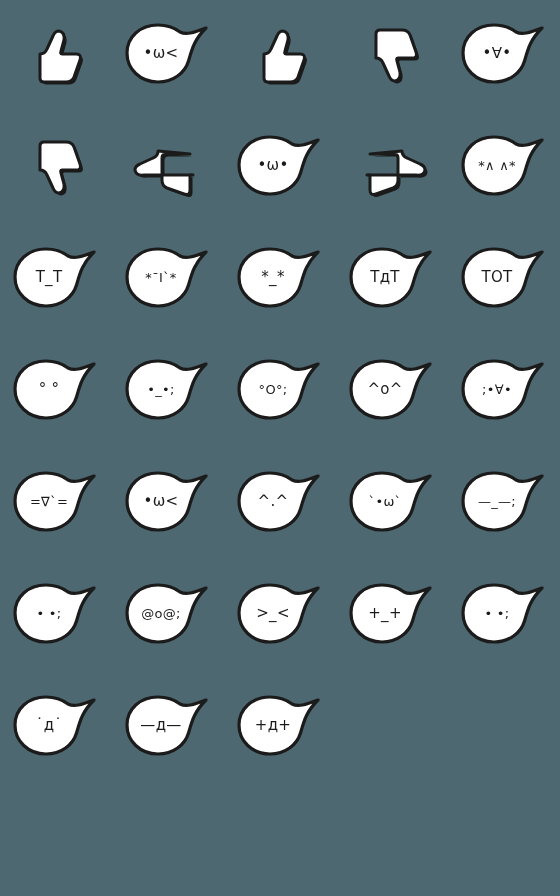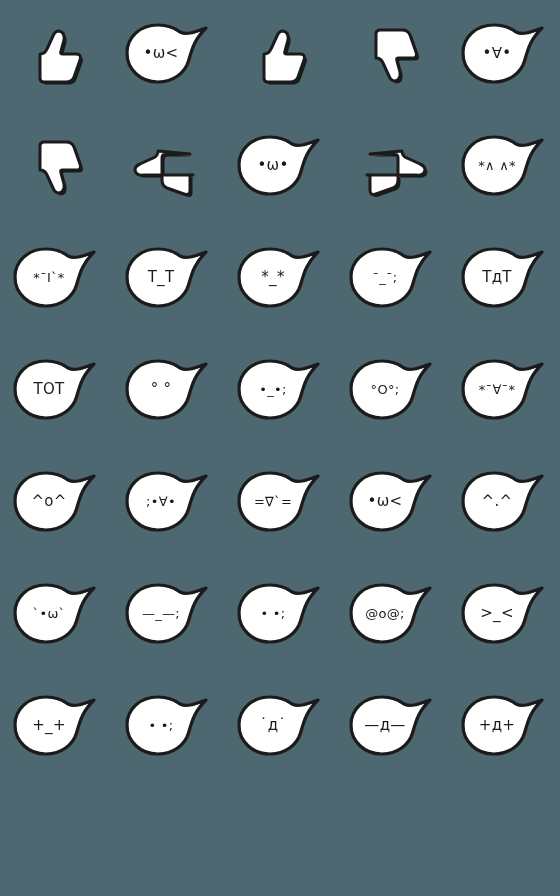--- a/index.html
+++ b/index.html
@@ -167,52 +167,44 @@
           <path d="M38 9 C20 9 7 21 7 37 C7 53 20 66 38 66 C53 66 65 57 68.5 45 C72 33 74 24 86 12 C73 17 66 19 60 16 C54 11.5 47 9 38 9 Z" fill="#ffffff" stroke="#1b1b1b" stroke-width="3.2" stroke-linejoin="round"></path>
         </svg>
         <div class="face-text sm">*∧ ∧*</div>
       </div>
     </div>
     <div class="cell">
       <div class="sticker">
         <svg viewBox="0 0 96 80">
           <path d="M38 9 C20 9 7 21 7 37 C7 53 20 66 38 66 C53 66 65 57 68.5 45 C72 33 74 24 86 12 C73 17 66 19 60 16 C54 11.5 47 9 38 9 Z" fill="#ffffff" stroke="#1b1b1b" stroke-width="3.2" stroke-linejoin="round"></path>
         </svg>
+        <div class="face-text ">T_T</div>
+      </div>
+    </div>
+    <div class="cell">
+      <div class="sticker">
+        <svg viewBox="0 0 96 80">
+          <path d="M38 9 C20 9 7 21 7 37 C7 53 20 66 38 66 C53 66 65 57 68.5 45 C72 33 74 24 86 12 C73 17 66 19 60 16 C54 11.5 47 9 38 9 Z" fill="#ffffff" stroke="#1b1b1b" stroke-width="3.2" stroke-linejoin="round"></path>
+        </svg>
         <div class="face-text sm">*ˉI`*</div>
       </div>
     </div>
     <div class="cell">
       <div class="sticker">
         <svg viewBox="0 0 96 80">
           <path d="M38 9 C20 9 7 21 7 37 C7 53 20 66 38 66 C53 66 65 57 68.5 45 C72 33 74 24 86 12 C73 17 66 19 60 16 C54 11.5 47 9 38 9 Z" fill="#ffffff" stroke="#1b1b1b" stroke-width="3.2" stroke-linejoin="round"></path>
         </svg>
-        <div class="face-text ">T_T</div>
-      </div>
-    </div>
-    <div class="cell">
-      <div class="sticker">
-        <svg viewBox="0 0 96 80">
-          <path d="M38 9 C20 9 7 21 7 37 C7 53 20 66 38 66 C53 66 65 57 68.5 45 C72 33 74 24 86 12 C73 17 66 19 60 16 C54 11.5 47 9 38 9 Z" fill="#ffffff" stroke="#1b1b1b" stroke-width="3.2" stroke-linejoin="round"></path>
-        </svg>
         <div class="face-text ">*_*</div>
       </div>
     </div>
     <div class="cell">
       <div class="sticker">
         <svg viewBox="0 0 96 80">
           <path d="M38 9 C20 9 7 21 7 37 C7 53 20 66 38 66 C53 66 65 57 68.5 45 C72 33 74 24 86 12 C73 17 66 19 60 16 C54 11.5 47 9 38 9 Z" fill="#ffffff" stroke="#1b1b1b" stroke-width="3.2" stroke-linejoin="round"></path>
         </svg>
-        <div class="face-text sm">ˉ_ˉ;</div>
-      </div>
-    </div>
-    <div class="cell">
-      <div class="sticker">
-        <svg viewBox="0 0 96 80">
-          <path d="M38 9 C20 9 7 21 7 37 C7 53 20 66 38 66 C53 66 65 57 68.5 45 C72 33 74 24 86 12 C73 17 66 19 60 16 C54 11.5 47 9 38 9 Z" fill="#ffffff" stroke="#1b1b1b" stroke-width="3.2" stroke-linejoin="round"></path>
-        </svg>
         <div class="face-text ">ТдТ</div>
       </div>
     </div>
     <div class="cell">
       <div class="sticker">
         <svg viewBox="0 0 96 80">
           <path d="M38 9 C20 9 7 21 7 37 C7 53 20 66 38 66 C53 66 65 57 68.5 45 C72 33 74 24 86 12 C73 17 66 19 60 16 C54 11.5 47 9 38 9 Z" fill="#ffffff" stroke="#1b1b1b" stroke-width="3.2" stroke-linejoin="round"></path>
         </svg>
         <div class="face-text ">ТOТ</div>
       </div>
@@ -239,28 +231,20 @@
           <path d="M38 9 C20 9 7 21 7 37 C7 53 20 66 38 66 C53 66 65 57 68.5 45 C72 33 74 24 86 12 C73 17 66 19 60 16 C54 11.5 47 9 38 9 Z" fill="#ffffff" stroke="#1b1b1b" stroke-width="3.2" stroke-linejoin="round"></path>
         </svg>
         <div class="face-text sm">°O°;</div>
       </div>
     </div>
     <div class="cell">
       <div class="sticker">
         <svg viewBox="0 0 96 80">
           <path d="M38 9 C20 9 7 21 7 37 C7 53 20 66 38 66 C53 66 65 57 68.5 45 C72 33 74 24 86 12 C73 17 66 19 60 16 C54 11.5 47 9 38 9 Z" fill="#ffffff" stroke="#1b1b1b" stroke-width="3.2" stroke-linejoin="round"></path>
         </svg>
-        <div class="face-text sm">*ˉ∀ˉ*</div>
-      </div>
-    </div>
-    <div class="cell">
-      <div class="sticker">
-        <svg viewBox="0 0 96 80">
-          <path d="M38 9 C20 9 7 21 7 37 C7 53 20 66 38 66 C53 66 65 57 68.5 45 C72 33 74 24 86 12 C73 17 66 19 60 16 C54 11.5 47 9 38 9 Z" fill="#ffffff" stroke="#1b1b1b" stroke-width="3.2" stroke-linejoin="round"></path>
-        </svg>
         <div class="face-text ">^o^</div>
       </div>
     </div>
     <div class="cell">
       <div class="sticker">
         <svg viewBox="0 0 96 80">
           <path d="M38 9 C20 9 7 21 7 37 C7 53 20 66 38 66 C53 66 65 57 68.5 45 C72 33 74 24 86 12 C73 17 66 19 60 16 C54 11.5 47 9 38 9 Z" fill="#ffffff" stroke="#1b1b1b" stroke-width="3.2" stroke-linejoin="round"></path>
         </svg>
         <div class="face-text sm">;•∀•</div>
       </div>

